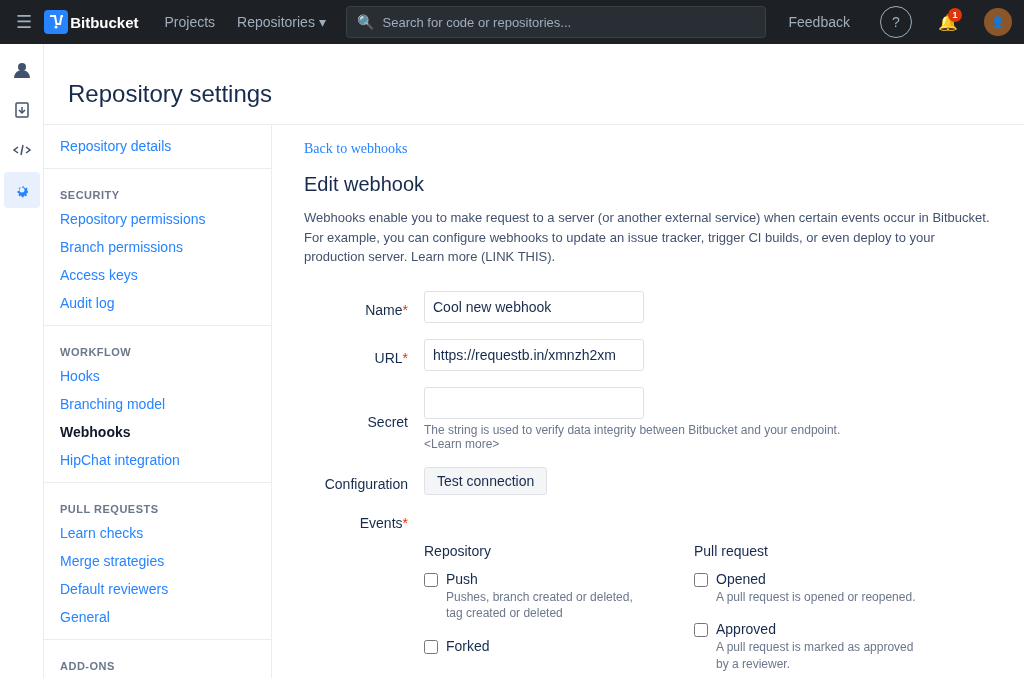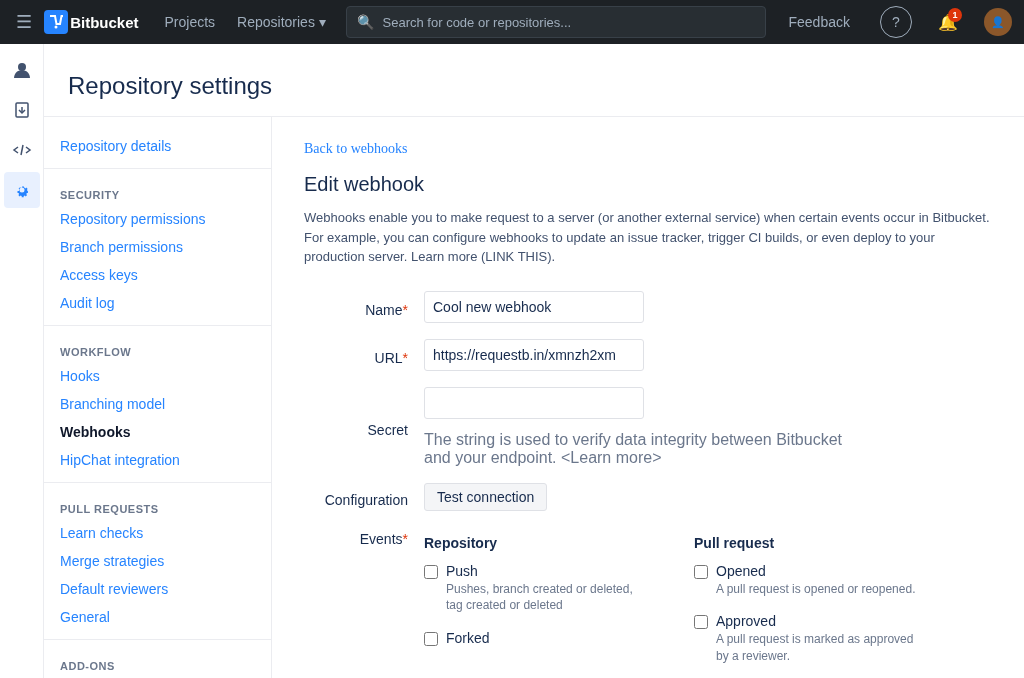--- a/index.html
+++ b/index.html
@@ -70,21 +70,21 @@
       display: flex;
       min-height: calc(100vh - 44px);
     }
 
     
     .page-header {
       background: #fff;
       border-bottom: 1px solid #ebecf0;
       padding: 20px 24px 0 24px;
       position: fixed;
-      top: 52px;
+      top: 60px;
       left: 44px;
       right: 0;
       z-index: 50;
     }
     .page-title { font-size: 24px; font-weight: 500; color: #172b4d; padding-bottom: 16px; }
 
     
     .content-area {
       display: flex;
       width: 100%;
@@ -147,35 +147,35 @@
     .form-input {
       width: 220px;
       height: 32px;
       border: 1px solid #dfe1e6;
       border-radius: 3px;
       padding: 0 8px;
       font-size: 14px;
       color: #172b4d;
       outline: none;
     }
-    .form-hint { font-size: 16px; color: #6b778c; margin-top: 12px; max-width: 420px; }
+    .form-hint { font-size: 12px; color: #6b778c; margin-top: 4px; max-width: 420px; }
 
     .test-connection-btn {
       background: #f4f5f7;
       border: 1px solid #dfe1e6;
       border-radius: 3px;
       padding: 5px 12px;
       font-size: 14px;
       color: #172b4d;
       cursor: pointer;
     }
 
     .events-section { display: flex; gap: 48px; margin-top: 8px; }
     .events-col { flex: 1; }
-    .events-col-title { font-weight: 700; font-size: 14px; color: #172b4d; margin-bottom: 12px; }
+    .events-col-title { font-weight: 400; font-size: 14px; color: #172b4d; margin-bottom: 12px; margin-top: 24px; }
 
     .event-item { margin-bottom: 16px; }
     .event-item-row { display: flex; align-items: flex-start; gap: 8px; }
     .event-checkbox {
       width: 14px;
       height: 14px;
       margin-top: 2px;
       cursor: pointer;
       accent-color: #2684ff;
       flex-shrink: 0;

